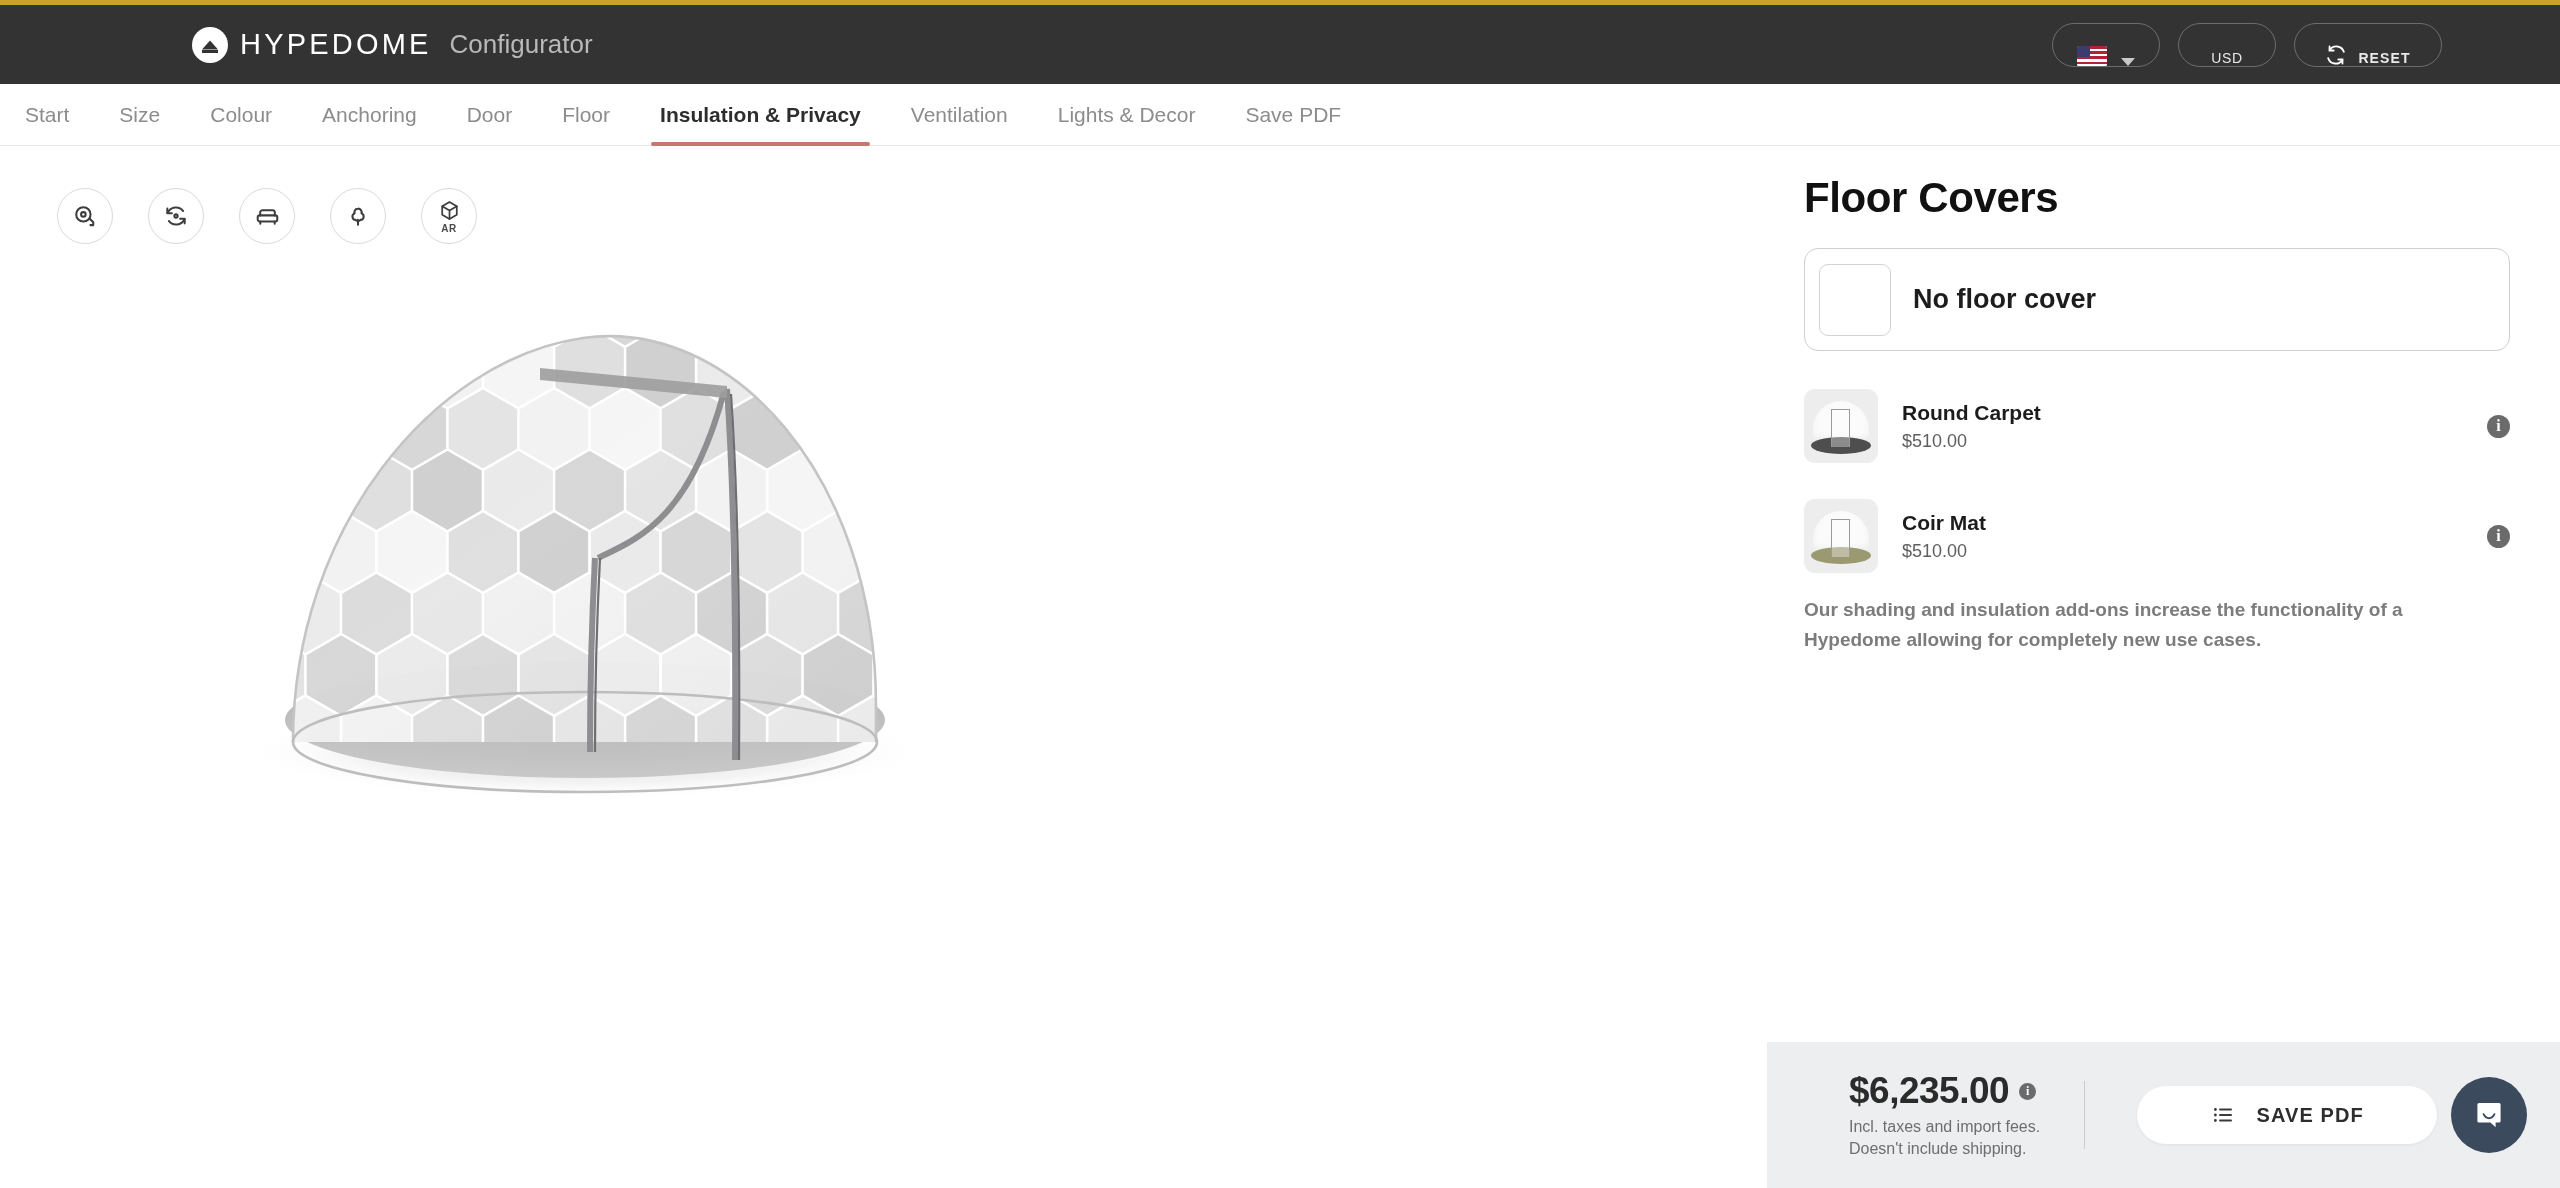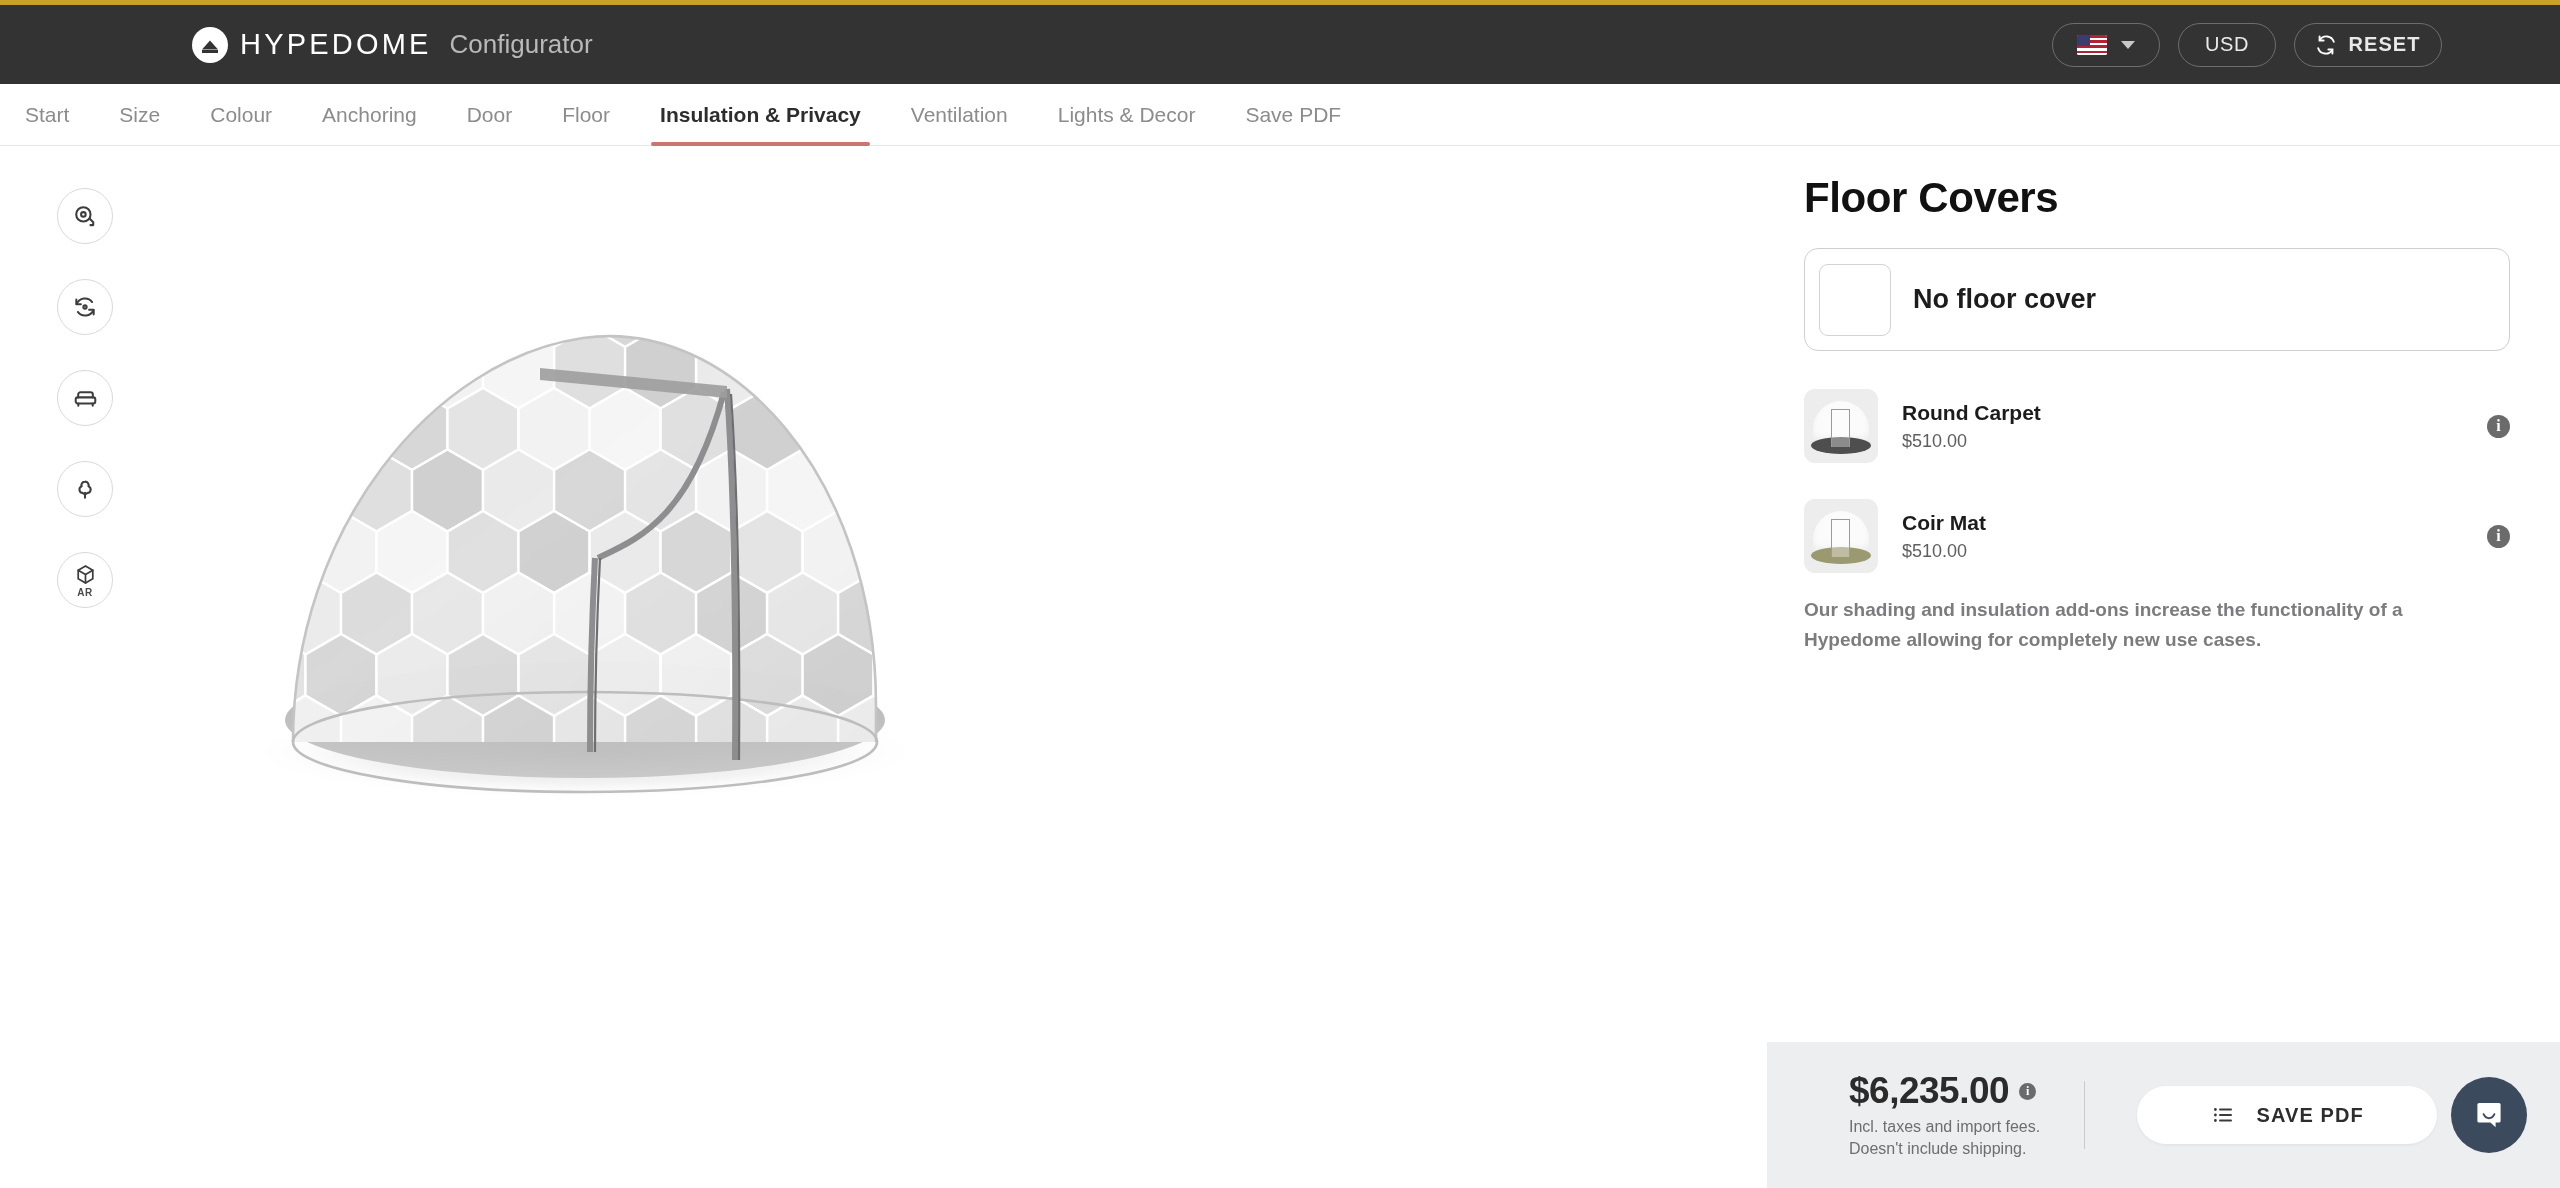--- a/index.html
+++ b/index.html
@@ -48,22 +48,22 @@
   }
   .brand-sub {
     color: #b9b9b9; font-size: 26px; margin-left: 18px; font-weight: 400;
   }
   .header-right {
     margin-left: auto; margin-right: 118px;
     display: flex; align-items: center; gap: 18px;
   }
   .pill {
     border: 1px solid #6d6d6e; border-radius: 22px;
-    height: 44px; display: flex; align-items: center; justify-content: center;
-    color: #e9e9e9; font-size: 20px; letter-spacing: .6px;
+    height: 44px; display: flex; align-items: flex-end; justify-content: center;
+    color: #e9e9e9; font-size: 14px; letter-spacing: .6px;
     background: transparent; cursor: pointer;
   }
   .pill.flag { width: 108px; gap: 14px; }
   .pill.currency { width: 98px; font-weight: 500; }
   .pill.reset { width: 148px; gap: 11px; font-weight: 700; letter-spacing: 1.1px; }
   .flag-glyph {
     width: 30px; height: 20px; border-radius: 2px; overflow: hidden;
     position: relative; background: #fff; display: inline-block;
   }
   .flag-glyph .stripes {
@@ -98,21 +98,21 @@
     height: 4px; background: #c9766e; border-radius: 2px;
   }
 
   
   .viewer {
     position: absolute; top: 146px; left: 0; width: 1767px; height: 1042px;
     background: #ffffff; overflow: hidden;
   }
   .tools {
     position: absolute; left: 57px; top: 42px;
-    display: flex; flex-direction: column; gap: 35px; z-index: 5;
+    display: flex; gap: 35px; z-index: 5;
   }
   .tool {
     width: 56px; height: 56px; border-radius: 50%;
     border: 1px solid #d9d9d9; background: #fff;
     display: flex; flex-direction: column;
     align-items: center; justify-content: center;
     cursor: pointer;
   }
   .tool svg { display: block; }
   .tool .ar-label {

